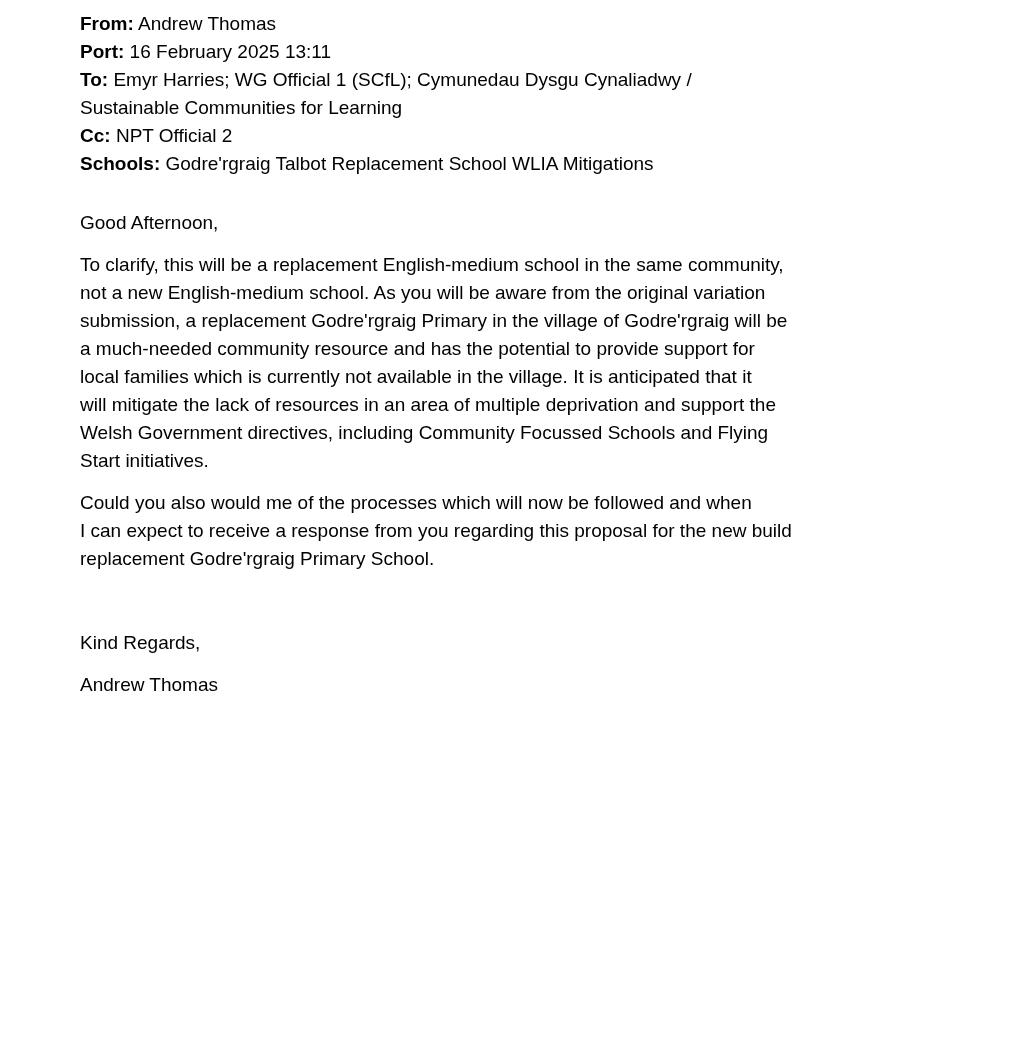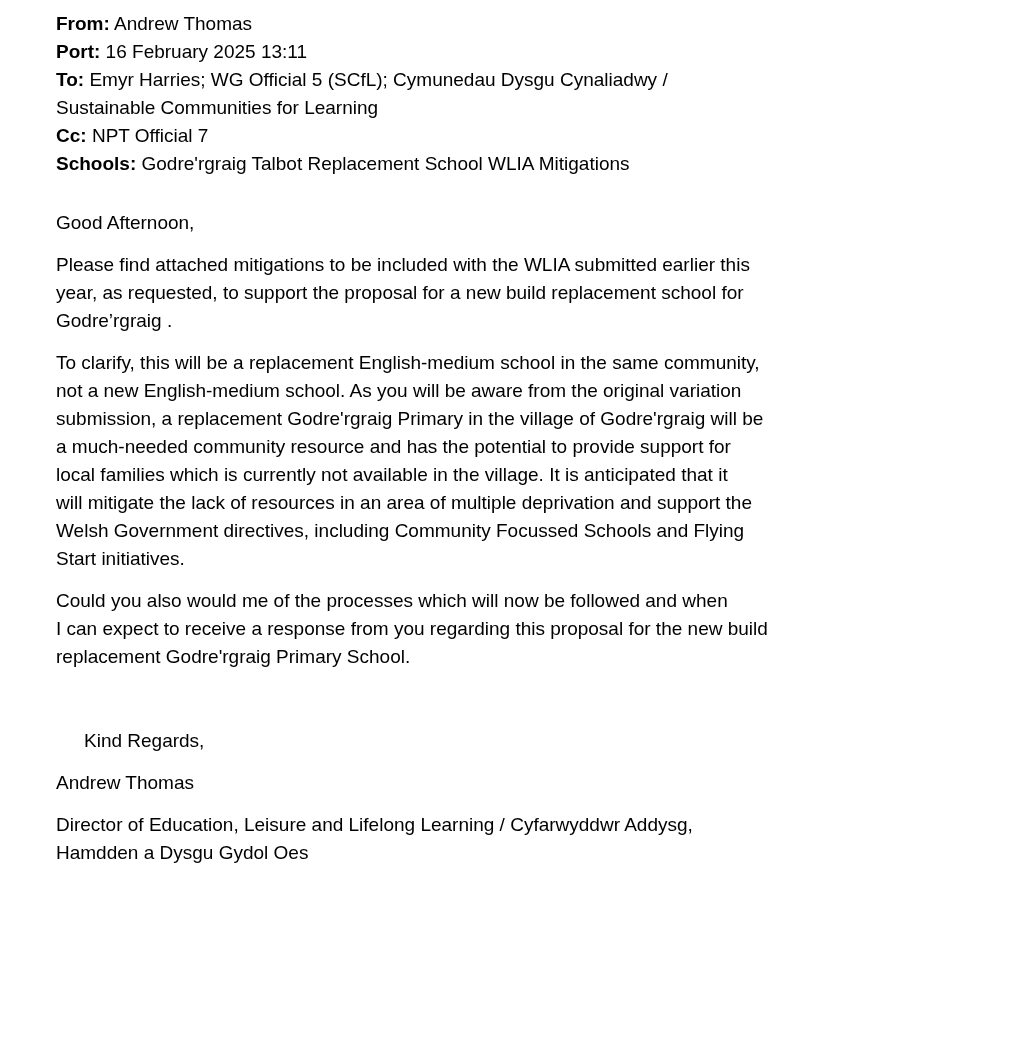--- a/index.html
+++ b/index.html
@@ -5,21 +5,21 @@
   html, body {
     margin: 0;
     padding: 0;
     background: #ffffff;
   }
   .page {
     width: 1036px;
     height: 1048px;
     background: #ffffff;
     box-sizing: border-box;
-    padding: 10px 0 0 56px;
+    padding: 10px 0 0 80px;
     font-family: "Liberation Sans", "DejaVu Sans", sans-serif;
     font-size: 19px;
     line-height: 28px;
     color: #000000;
     overflow: hidden;
   }
   .email-body {
     width: 800px;
   }
   p {
@@ -36,55 +36,49 @@
     max-width: 720px;
   }
   .greeting {
     margin-top: 31px;
   }
   .para {
     margin-top: 14px;
   }
   .closing {
     margin-top: 56px;
-    margin-left: 28px;
   }
 </style>
 </head>
 <body>
 
 <div class="page">
   <div class="email-body">
 
     <div class="header-block">
       <p><span class="hdr-label">From:</span> <span class="wrapline">Andrew Thomas</span></p>
       <p><span class="hdr-label">Port:</span> <span class="wrapline">16 February 2025 13:11</span></p>
-      <p><span class="hdr-label">To:</span> <span class="wrapline">Emyr Harries; WG Official 5 (SCfL); Cymunedau Dysgu Cynaliadwy /
+      <p><span class="hdr-label">To:</span> <span class="wrapline">Emyr Harries; WG Official 1 (SCfL); Cymunedau Dysgu Cynaliadwy /
 Sustainable Communities for Learning</span></p>
-      <p><span class="hdr-label">Cc:</span> <span class="wrapline">NPT Official 7</span></p>
+      <p><span class="hdr-label">Cc:</span> <span class="wrapline">NPT Official 2</span></p>
       <p><span class="hdr-label">Schools:</span> <span class="wrapline">Godre'rgraig Talbot Replacement School WLIA Mitigations</span></p>
     </div>
 
     <p class="greeting wrapline">Good Afternoon,</p>
 
-    <p class="para wrapline">Please find attached mitigations to be included with the WLIA submitted earlier this
-year, as requested, to support the proposal for a new build replacement school for
-Godre’rgraig .</p>
     <p class="para wrapline">To clarify, this will be a replacement English-medium school in the same community,
 not a new English-medium school. As you will be aware from the original variation
 submission, a replacement Godre'rgraig Primary in the village of Godre'rgraig will be
 a much-needed community resource and has the potential to provide support for
 local families which is currently not available in the village. It is anticipated that it
 will mitigate the lack of resources in an area of multiple deprivation and support the
 Welsh Government directives, including Community Focussed Schools and Flying
 Start initiatives.</p>
     <p class="para wrapline">Could you also would me of the processes which will now be followed and when
 I can expect to receive a response from you regarding this proposal for the new build
 replacement Godre'rgraig Primary School.</p>
 
     <p class="closing wrapline">Kind Regards,</p>
 
     <p class="para wrapline">Andrew Thomas</p>
-    <p class="para wrapline">Director of Education, Leisure and Lifelong Learning / Cyfarwyddwr Addysg,
-Hamdden a Dysgu Gydol Oes</p>
 
   </div>
 </div>
 
 </body></html>

